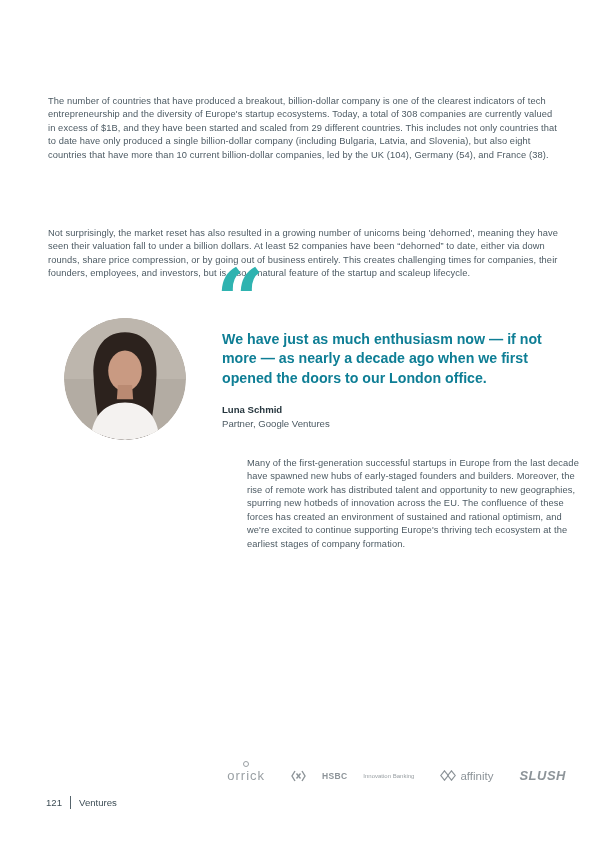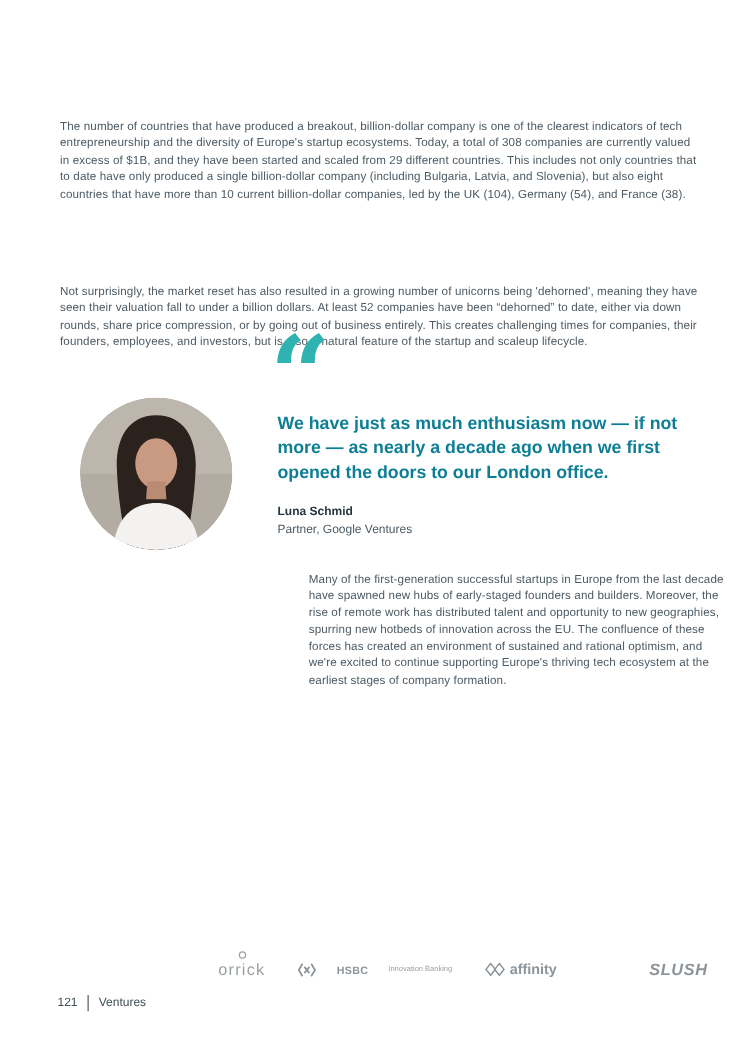--- a/index.html
+++ b/index.html
@@ -139,30 +139,29 @@
     align-items: center;
     gap: 16px;
   }
   .hsbc-name { font-size: 8.5px; font-weight: 700; color: #8d9499; letter-spacing: 0.3px; }
   .hsbc-sub { font-size: 6px; color: #9aa0a4; }
   .logo-affinity {
     display: flex;
     align-items: center;
     gap: 4px;
     font-size: 11.5px;
-    font-weight: 700;
+    font-weight: 400;
     color: #8d9499;
   }
   .logo-slush {
     font-size: 13px;
     font-weight: 800;
     font-style: italic;
     letter-spacing: 0.5px;
     color: #8d9499;
-    margin-left: 48px;
   }
   .logo-icon svg { display: block; }
 </style>
 </head>
 <body>
 
 <div class="page">
 
 
   <p class="para p1">The number of countries that have produced a breakout, billion-dollar company is one of the clearest indicators of tech entrepreneurship and the diversity of Europe's startup ecosystems. Today, a total of 308 companies are currently valued in excess of $1B, and they have been started and scaled from 29 different countries. This includes not only countries that to date have only produced a single billion-dollar company (including Bulgaria, Latvia, and Slovenia), but also eight countries that have more than 10 current billion-dollar companies, led by the UK (104), Germany (54), and France (38).</p>

